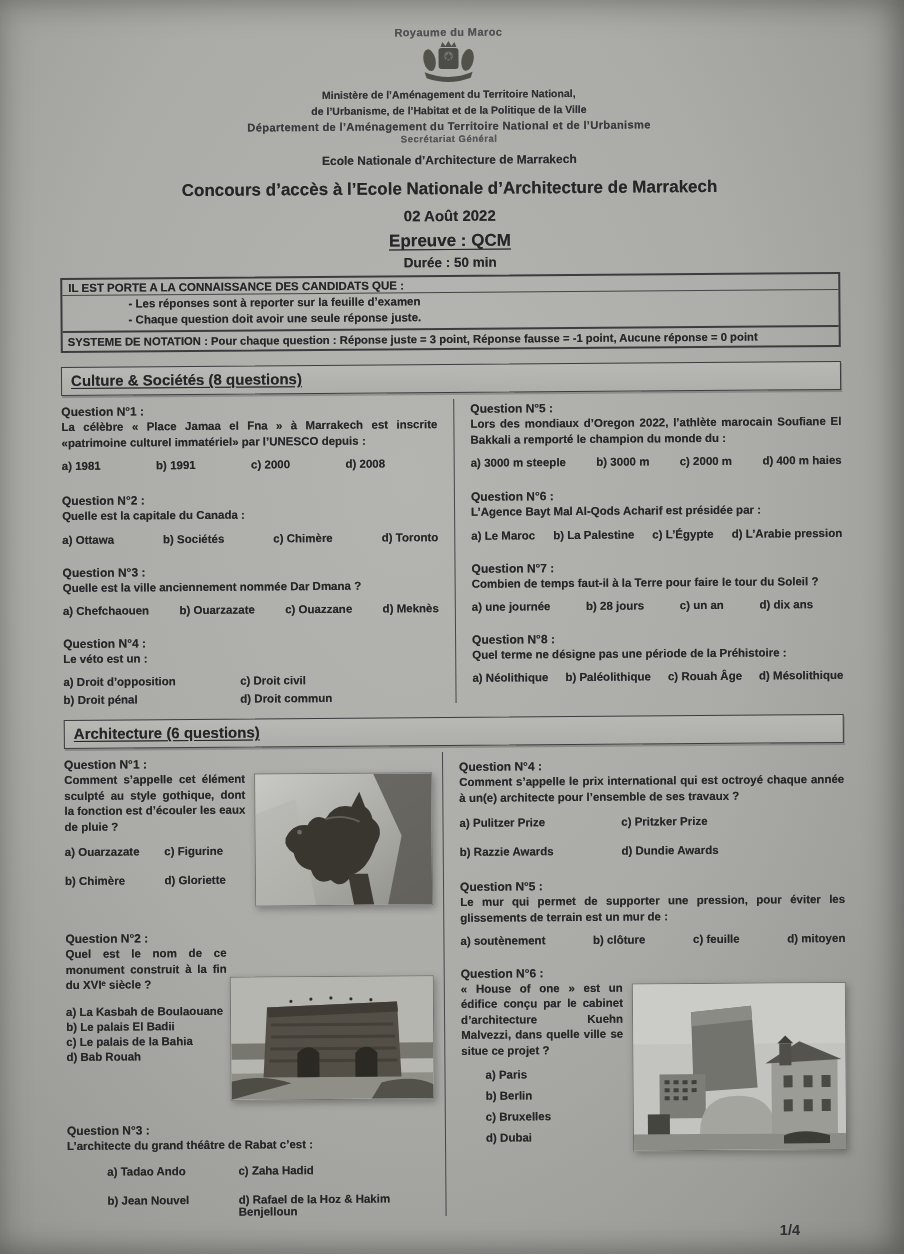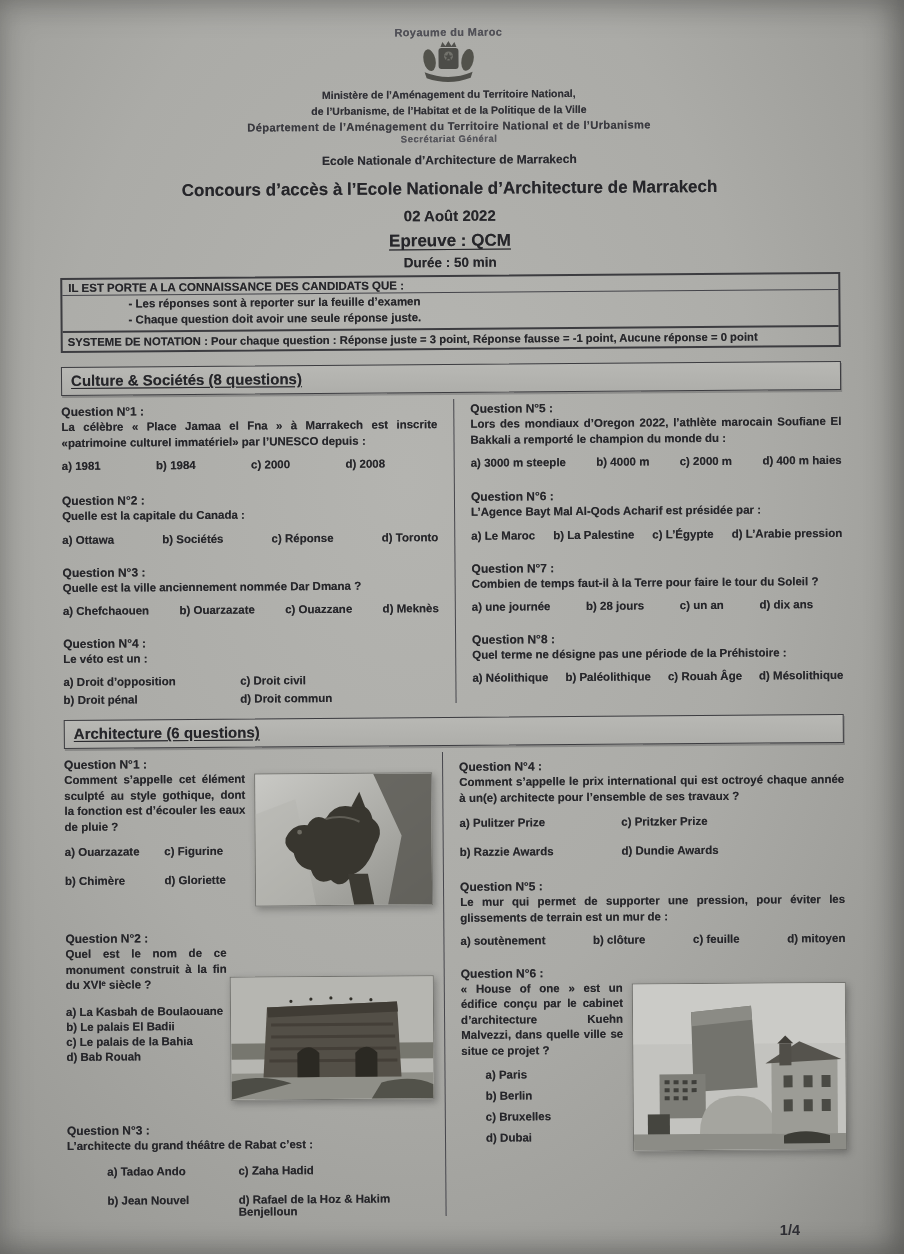--- a/index.html
+++ b/index.html
@@ -98,33 +98,33 @@
     </div>
 
     <div class="cols">
       <div class="col-l">
 
         <div class="q">
           <div class="q-label">Question N°1 :</div>
           <div class="q-text">La célèbre « Place Jamaa el Fna » à Marrakech est inscrite «patrimoine culturel immatériel» par l’UNESCO depuis :</div>
           <div class="opts-row narrow">
             <span>a) 1981</span>
-            <span>b) 1984</span>
+            <span>b) 1991</span>
             <span>c)  2000</span>
             <span>d) 2008</span>
           </div>
         </div>
 
         <div class="q" style="margin-top:22px;">
           <div class="q-label">Question N°2 :</div>
           <div class="q-text">Quelle est la capitale du Canada :</div>
           <div class="opts-row">
             <span>a) Ottawa</span>
             <span>b) Sociétés</span>
-            <span>c) Réponse</span>
+            <span>c) Chimère</span>
             <span>d) Toronto</span>
           </div>
         </div>
 
         <div class="q" style="margin-top:20px;">
           <div class="q-label">Question N°3 :</div>
           <div class="q-text">Quelle est la ville anciennement nommée Dar Dmana ?</div>
           <div class="opts-row">
             <span>a) Chefchaouen</span>
             <span>b) Ouarzazate</span>
@@ -145,21 +145,21 @@
         </div>
 
       </div>
       <div class="col-r">
 
         <div class="q">
           <div class="q-label">Question N°5 :</div>
           <div class="q-text">Lors des mondiaux d’Oregon 2022, l’athlète marocain Soufiane El Bakkali a remporté le champion du monde du :</div>
           <div class="opts-row">
             <span>a) 3000 m steeple</span>
-            <span>b) 4000 m</span>
+            <span>b) 3000 m</span>
             <span>c) 2000 m</span>
             <span>d) 400 m haies</span>
           </div>
         </div>
 
         <div class="q" style="margin-top:21px;">
           <div class="q-label">Question N°6 :</div>
           <div class="q-text">L’Agence Bayt Mal Al-Qods Acharif est présidée par :</div>
           <div class="opts-row">
             <span>a) Le Maroc</span>

